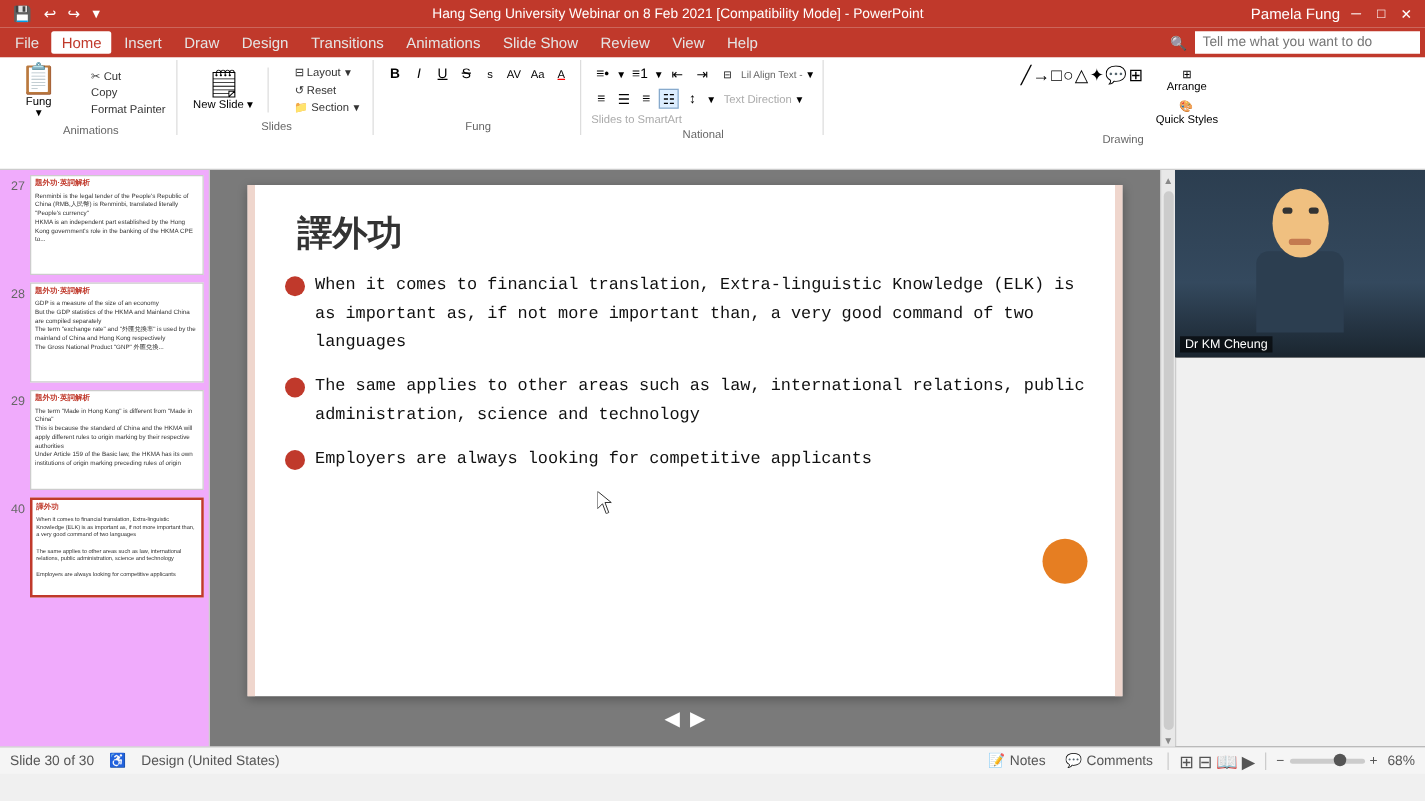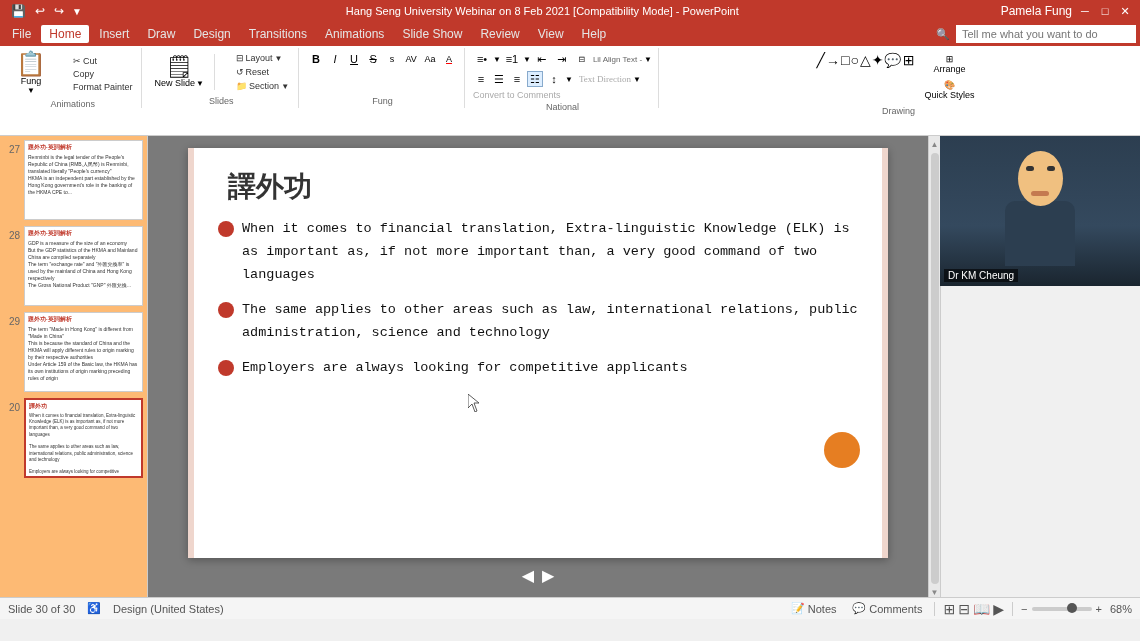--- a/index.html
+++ b/index.html
@@ -123,22 +123,22 @@
 
     
     #main {
       display: flex;
       height: calc(641px - 22px - 24px - 90px - 22px - 22px);
       background: #f0f0f0;
     }
 
     
     #slide-panel {
-      width: 148px;
-      background: #fdba74;
+      width: 168px;
+      background: #f0abfc;
       border-right: 1px solid #ccc;
       overflow-y: auto;
       padding: 4px;
     }
     .slide-thumb {
       margin-bottom: 6px;
       display: flex;
       gap: 4px;
       align-items: flex-start;
     }
@@ -570,25 +570,25 @@
           <span style="font-size:8px;color:#666;">Lil Align Text -</span>
           <span style="font-size:8px;">▼</span>
         </div>
         <div class="font-row para-row">
           <button class="align-btn">≡</button>
           <button class="align-btn">☰</button>
           <button class="align-btn">≡</button>
           <button class="align-btn active">☷</button>
           <button class="fmt-btn">↕</button>
           <span style="font-size:8px;">▼</span>
-          <span style="color:#aaa;font-size:9px;margin-left:4px;font-family:Liberation Serif, serif;">Text Direction</span>
+          <span style="color:#aaa;font-size:9px;margin-left:4px;">Text Direction</span>
           <span style="font-size:8px;">▼</span>
         </div>
         <div class="font-row para-row">
-          <span style="font-size:9px;color:#aaa;">Convert to Comments</span>
+          <span style="font-size:9px;color:#aaa;">Slides to SmartArt</span>
         </div>
       </div>
       <div class="ribbon-group-label">National</div>
     </div>
 
     <div class="ribbon-group" style="min-width:140px;flex:1;">
       <div class="ribbon-actions" style="flex-wrap:wrap;align-items:flex-start;padding:2px;">
 
         <div style="display:flex;flex-wrap:wrap;gap:1px;width:100px;">
           <span style="font-size:14px;cursor:pointer;">╱</span>
@@ -645,21 +645,21 @@
       <div class="slide-number">29</div>
       <div class="slide-img">
         <div class="slide-thumb-content">
           <div class="slide-title-thumb">題外功·英詞解析</div>
           <div style="font-size:5px;line-height:1.4;">The term "Made in Hong Kong" is different from "Made in China"<br>This is because the standard of China and the HKMA will apply different rules to origin marking by their respective authorities<br>Under Article 159 of the Basic law, the HKMA has its own institutions of origin marking preceding rules of origin</div>
         </div>
       </div>
     </div>
 
     <div class="slide-thumb">
-      <div class="slide-number">20</div>
+      <div class="slide-number">40</div>
       <div class="slide-img active">
         <div class="slide-thumb-content">
           <div class="slide-title-thumb">譯外功</div>
           <div style="font-size:4.5px;line-height:1.4;">When it comes to financial translation, Extra-linguistic Knowledge (ELK) is as important as, if not more important than, a very good command of two languages<br><br>The same applies to other areas such as law, international relations, public administration, science and technology<br><br>Employers are always looking for competitive applicants</div>
         </div>
       </div>
     </div>
   </div>
 
   <div id="slide-editor">

